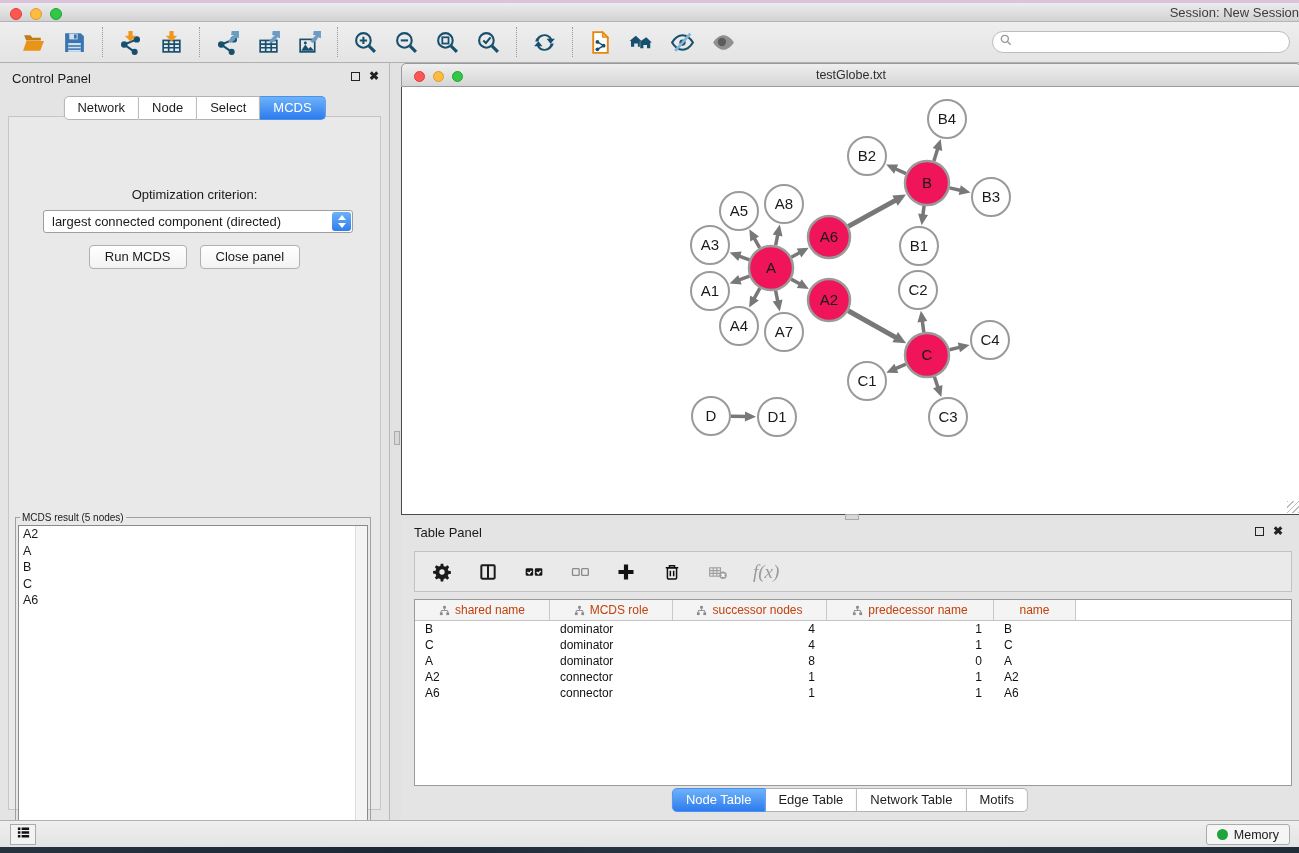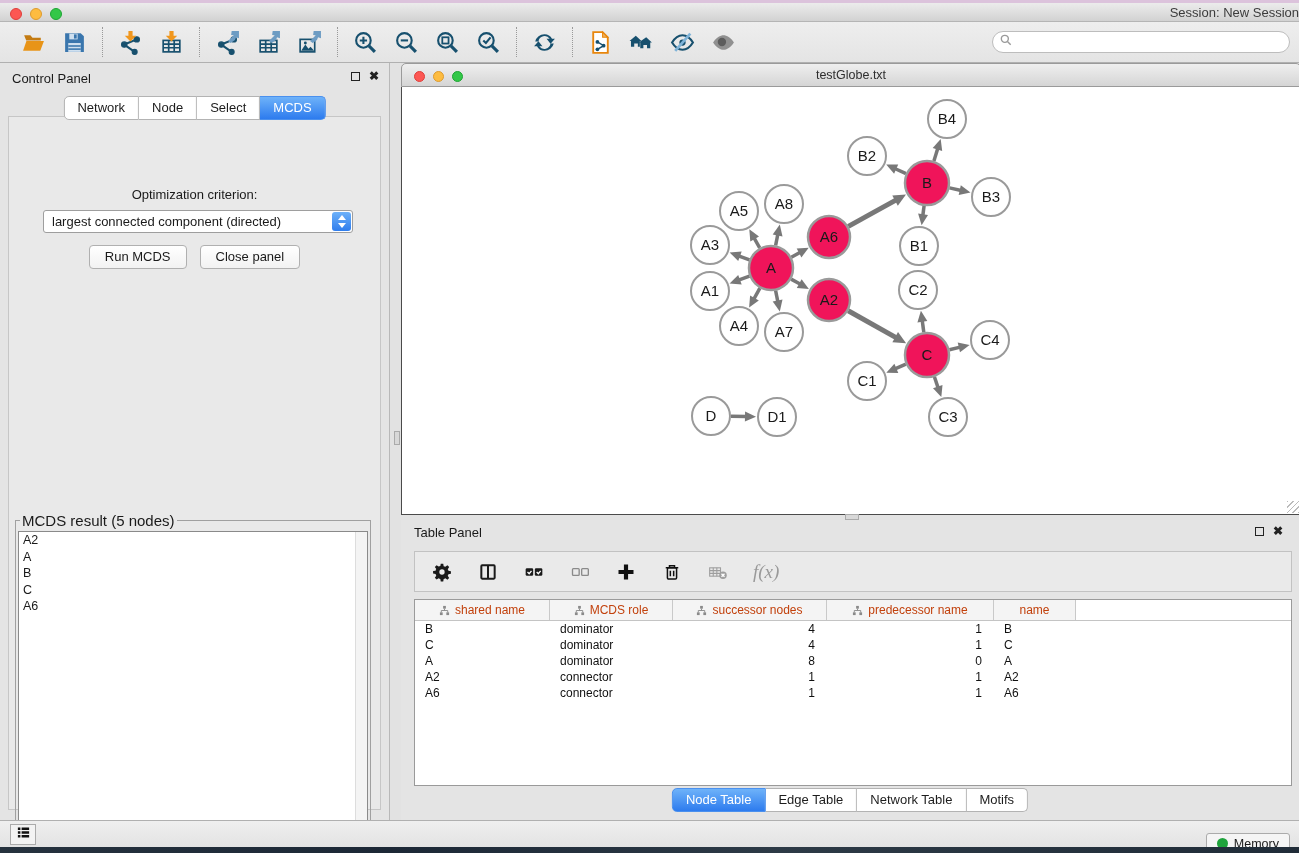--- a/index.html
+++ b/index.html
@@ -56,21 +56,21 @@
   .dd-stepper { width:19px; height:19px; margin-right:1px; border-radius:3px;
                 background:linear-gradient(#6db1f9,#2f7ded); position:relative; }
   .dd-stepper:before, .dd-stepper:after { content:""; position:absolute; left:5.5px; border-left:4px solid transparent; border-right:4px solid transparent; }
   .dd-stepper:before { top:3px; border-bottom:5px solid #fff; }
   .dd-stepper:after { bottom:3px; border-top:5px solid #fff; }
   .cp-buttons { position:absolute; top:128px; left:0; right:0; display:flex; justify-content:center; gap:13px; }
   .btn { background:linear-gradient(#ffffff,#f2f2f2); border:1px solid #b0b0b0; border-radius:4px;
          font-size:13px; padding:3px 15px 4px; color:#1a1a1a; }
   .result-box { position:absolute; left:6px; right:9px; top:395px; height:343px;
                 border:1px solid #a0a0a0; margin:0; padding:2px; }
-  .result-box legend { font-size:15px; padding:0 2px; margin-left:2px;margin-top:15px; }
+  .result-box legend { font-size:10px; padding:0 2px; margin-left:2px;margin-top:15px; }
   .result-list { position:relative; width:100%; height:100%; background:#fff; border:1px solid #8a8a8a; overflow:hidden; }
   .result-item { font-size:12.5px; line-height:16.5px; padding-left:4px; }
   .scroll-track { position:absolute; right:0; top:0; bottom:0; width:12px; background:#f4f4f4; border-left:1px solid #ddd; }
 
   
   .net-window { position:absolute; left:401px; top:63px; width:900px; height:452px; }
   .net-titlebar { position:absolute; left:0; top:0; width:100%; height:24px;
                   background:linear-gradient(#efefef,#d5d5d5); border:1px solid #9a9a9a;
                   border-radius:5px 5px 0 0; }
   .net-titlebar .title { position:absolute; left:0; right:0; top:4px; text-align:center; font-size:12.5px; color:#2e2e2e; }
@@ -102,21 +102,21 @@
   .td { font-size:12px; color:#111; overflow:hidden; white-space:nowrap; }
   .td.num { text-align:right; }
   .tp-tabs { position:absolute; top:268px; left:50%; transform:translateX(-50%); }
 
   
   .status-bar { position:absolute; left:0; top:820px; width:100%; height:27px;
                 background:linear-gradient(#efefef,#e3e3e3); border-top:1px solid #b0b0b0; }
   .list-btn { position:absolute; left:10px; top:3px; width:26px; height:21px; background:#f3f3f3;
               border:1px solid #ababab; display:flex; align-items:center; justify-content:center; }
   .list-btn svg { width:15px; height:15px; }
-  .memory-btn { position:absolute; right:9px; top:12px; height:21px; background:#f5f5f5;
+  .memory-btn { position:absolute; right:9px; top:3px; height:21px; background:#f5f5f5;
                 border:1px solid #ababab; border-radius:3px; display:flex; align-items:center;
                 gap:6px; padding:4px 10px; }
   .memory-dot { width:11px; height:11px; border-radius:50%; }
   .memory-label { font-size:12.5px; }
   .bottom-strip { position:absolute; left:0; top:847px; width:100%; height:6px;
                   background:linear-gradient(90deg,#26323e,#1c2836 30%,#2d3a46 60%,#202c38); }
 </style>
 </head>
 <body>
 

